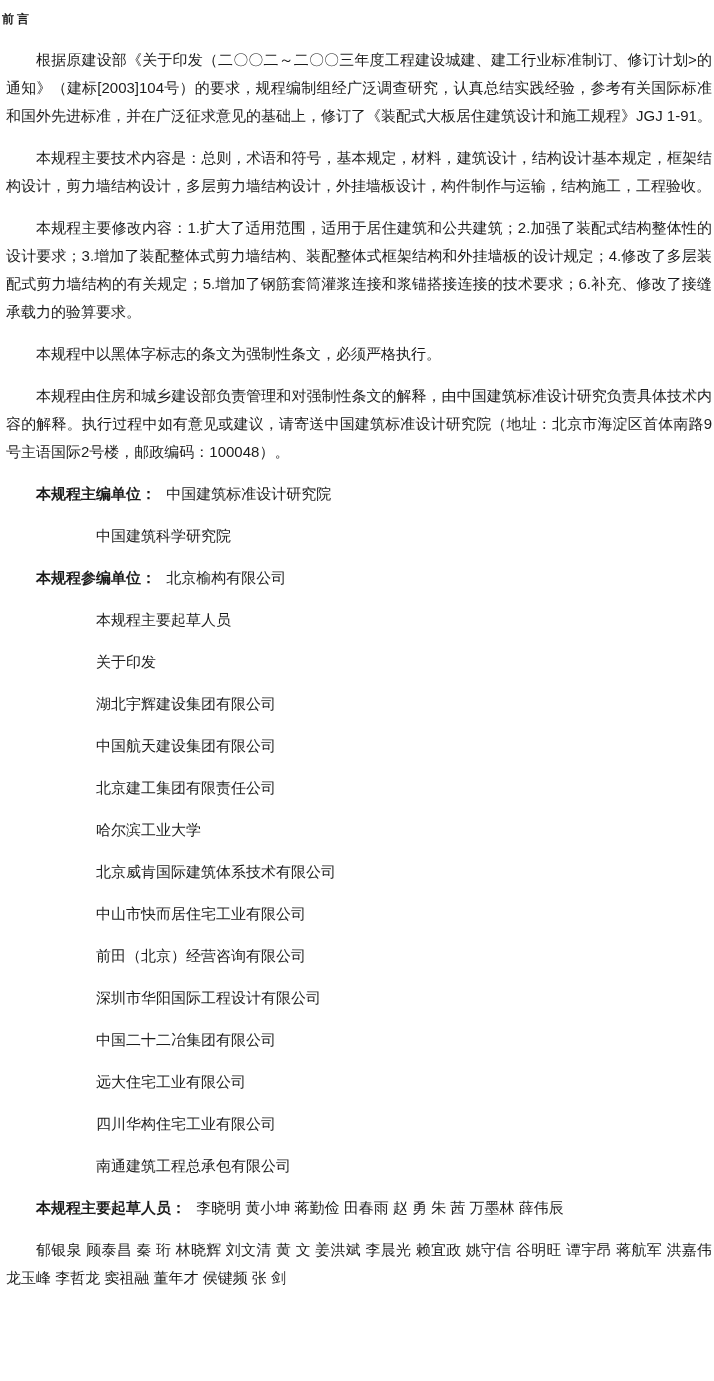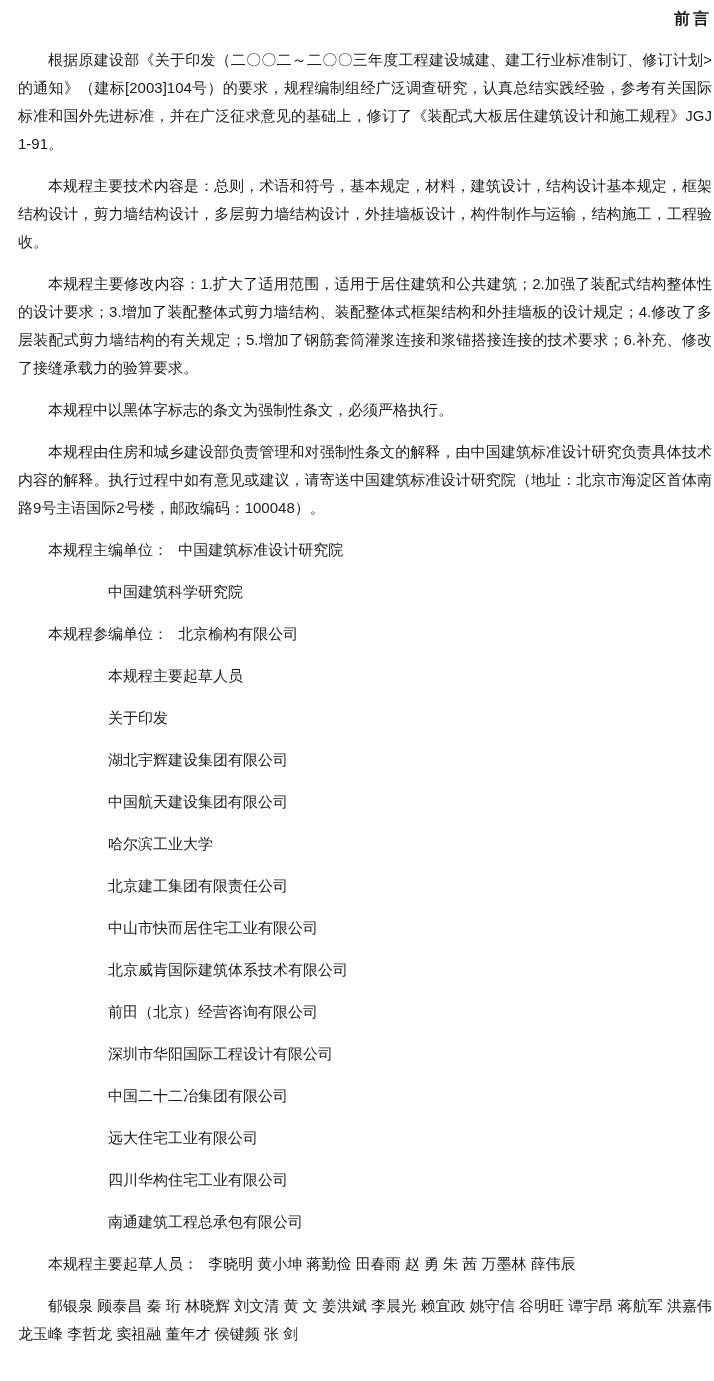--- a/index.html
+++ b/index.html
@@ -7,31 +7,31 @@
     width: 714px;
     min-height: 1381px;
     color: #1c1c1c;
     font-family: "Liberation Sans", sans-serif;
     font-size: 15px;
     line-height: 28px;
     text-align: justify;
   }
   .doc { padding: 4px 2px 12px 2px; }
   h1.doc-title {
-    font-size: 16px;
+    font-size: 12px;
     font-weight: bold;
-    text-align: right;
+    text-align: left;
     letter-spacing: 3px;
     margin: 2px 0 0 0;
     line-height: 26px;
   }
-  p { margin: 14px 0 0 16px; }
+  p { margin: 14px 0 0 4px; }
   p.para { text-indent: 2em; }
   p.label-line { padding-left: 2em; text-indent: 0; }
-  .lbl { font-weight: normal; }
+  .lbl { font-weight: bold; }
   .val { margin-left: 6px; }
   p.unit { padding-left: 90px; }
 </style>
 </head>
 <body>
 
 <div class="doc">
 
   <h1 class="doc-title">前言</h1>
 
@@ -48,24 +48,24 @@
   <p class="unit">中国建筑科学研究院</p>
 
   <p class="label-line">
     <span class="lbl">本规程参编单位：</span>
     <span class="val">北京榆构有限公司</span>
   </p>
   <p class="unit">本规程主要起草人员</p>
   <p class="unit">关于印发</p>
   <p class="unit">湖北宇辉建设集团有限公司</p>
   <p class="unit">中国航天建设集团有限公司</p>
+  <p class="unit">北京建工集团有限责任公司</p>
   <p class="unit">哈尔滨工业大学</p>
-  <p class="unit">北京建工集团有限责任公司</p>
+  <p class="unit">北京威肯国际建筑体系技术有限公司</p>
   <p class="unit">中山市快而居住宅工业有限公司</p>
-  <p class="unit">北京威肯国际建筑体系技术有限公司</p>
   <p class="unit">前田（北京）经营咨询有限公司</p>
   <p class="unit">深圳市华阳国际工程设计有限公司</p>
   <p class="unit">中国二十二冶集团有限公司</p>
   <p class="unit">远大住宅工业有限公司</p>
   <p class="unit">四川华构住宅工业有限公司</p>
   <p class="unit">南通建筑工程总承包有限公司</p>
 
   <p class="label-line">
     <span class="lbl">本规程主要起草人员：</span>
     <span class="val">李晓明 黄小坤 蒋勤俭 田春雨 赵 勇 朱 茜 万墨林 薛伟辰</span>

